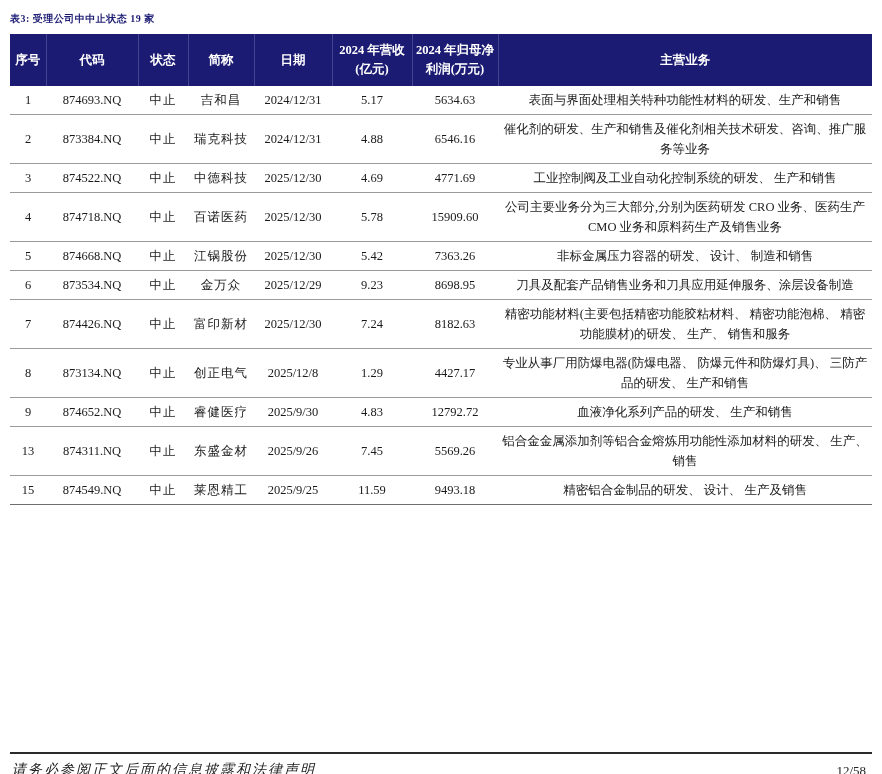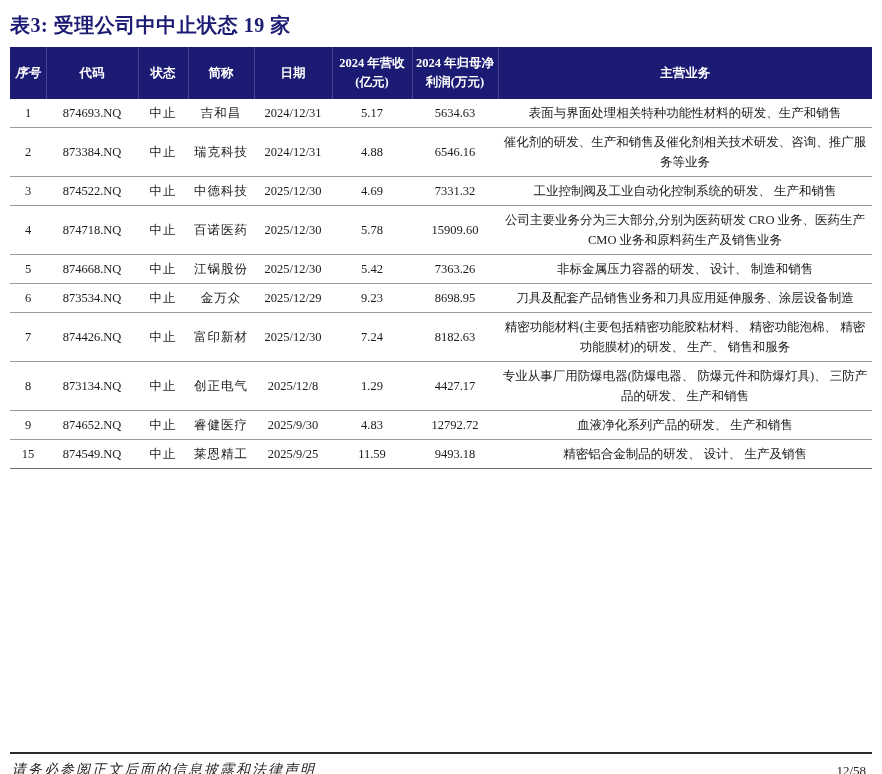--- a/index.html
+++ b/index.html
@@ -6,21 +6,21 @@
   html, body {
     width: 882px; height: 774px;
     background: #ffffff;
     overflow: hidden;
     font-family: "Liberation Serif", "DejaVu Serif", serif;
     position: relative;
   }
   .page { position: relative; width: 882px; height: 774px; padding: 12px 10px 0 10px; }
 
   .doc-title {
-    font-size: 20px;
+    font-size: 10px;
     font-weight: bold;
     color: #1c1c74;
     letter-spacing: 0.5px;
     margin-bottom: 8px;
   }
 
   table.main {
     width: 862px;
     border-collapse: collapse;
     table-layout: fixed;
@@ -29,21 +29,21 @@
     background: #1b1b73;
     color: #ffffff;
     font-weight: bold;
     font-size: 12.5px;
     text-align: center;
     vertical-align: middle;
     padding: 7px 3px;
     line-height: 19px;
     border-left: 1px solid #45458f;
   }
-  table.main th:first-child { border-left: none; font-style: italic; }
+  table.main th:first-child { border-left: none; }
 
   table.main td {
     font-size: 12.5px;
     color: #1a1a1a;
     text-align: center;
     vertical-align: middle;
     padding: 4px 2px;
     line-height: 20px;
     border-bottom: 1px solid #9a9a9a;
   }
@@ -136,21 +136,21 @@
           <td class="cell-profit">6546.16</td>
           <td class="cell-business">催化剂的研发、生产和销售及催化剂相关技术研发、咨询、推广服务等业务</td>
         </tr>
         <tr>
           <td class="cell-no">3</td>
           <td class="cell-code">874522.NQ</td>
           <td class="cell-status">中止</td>
           <td class="cell-name">中德科技</td>
           <td class="cell-date">2025/12/30</td>
           <td class="cell-revenue">4.69</td>
-          <td class="cell-profit">7331.32</td>
+          <td class="cell-profit">4771.69</td>
           <td class="cell-business">工业控制阀及工业自动化控制系统的研发、 生产和销售</td>
         </tr>
         <tr>
           <td class="cell-no">4</td>
           <td class="cell-code">874718.NQ</td>
           <td class="cell-status">中止</td>
           <td class="cell-name">百诺医药</td>
           <td class="cell-date">2025/12/30</td>
           <td class="cell-revenue">5.78</td>
           <td class="cell-profit">15909.60</td>
@@ -200,20 +200,30 @@
           <td class="cell-no">9</td>
           <td class="cell-code">874652.NQ</td>
           <td class="cell-status">中止</td>
           <td class="cell-name">睿健医疗</td>
           <td class="cell-date">2025/9/30</td>
           <td class="cell-revenue">4.83</td>
           <td class="cell-profit">12792.72</td>
           <td class="cell-business">血液净化系列产品的研发、 生产和销售</td>
         </tr>
         <tr>
+          <td class="cell-no">13</td>
+          <td class="cell-code">874311.NQ</td>
+          <td class="cell-status">中止</td>
+          <td class="cell-name">东盛金材</td>
+          <td class="cell-date">2025/9/26</td>
+          <td class="cell-revenue">7.45</td>
+          <td class="cell-profit">5569.26</td>
+          <td class="cell-business">铝合金金属添加剂等铝合金熔炼用功能性添加材料的研发、 生产、 销售</td>
+        </tr>
+        <tr>
           <td class="cell-no">15</td>
           <td class="cell-code">874549.NQ</td>
           <td class="cell-status">中止</td>
           <td class="cell-name">莱恩精工</td>
           <td class="cell-date">2025/9/25</td>
           <td class="cell-revenue">11.59</td>
           <td class="cell-profit">9493.18</td>
           <td class="cell-business">精密铝合金制品的研发、 设计、 生产及销售</td>
         </tr>
       </tbody>

